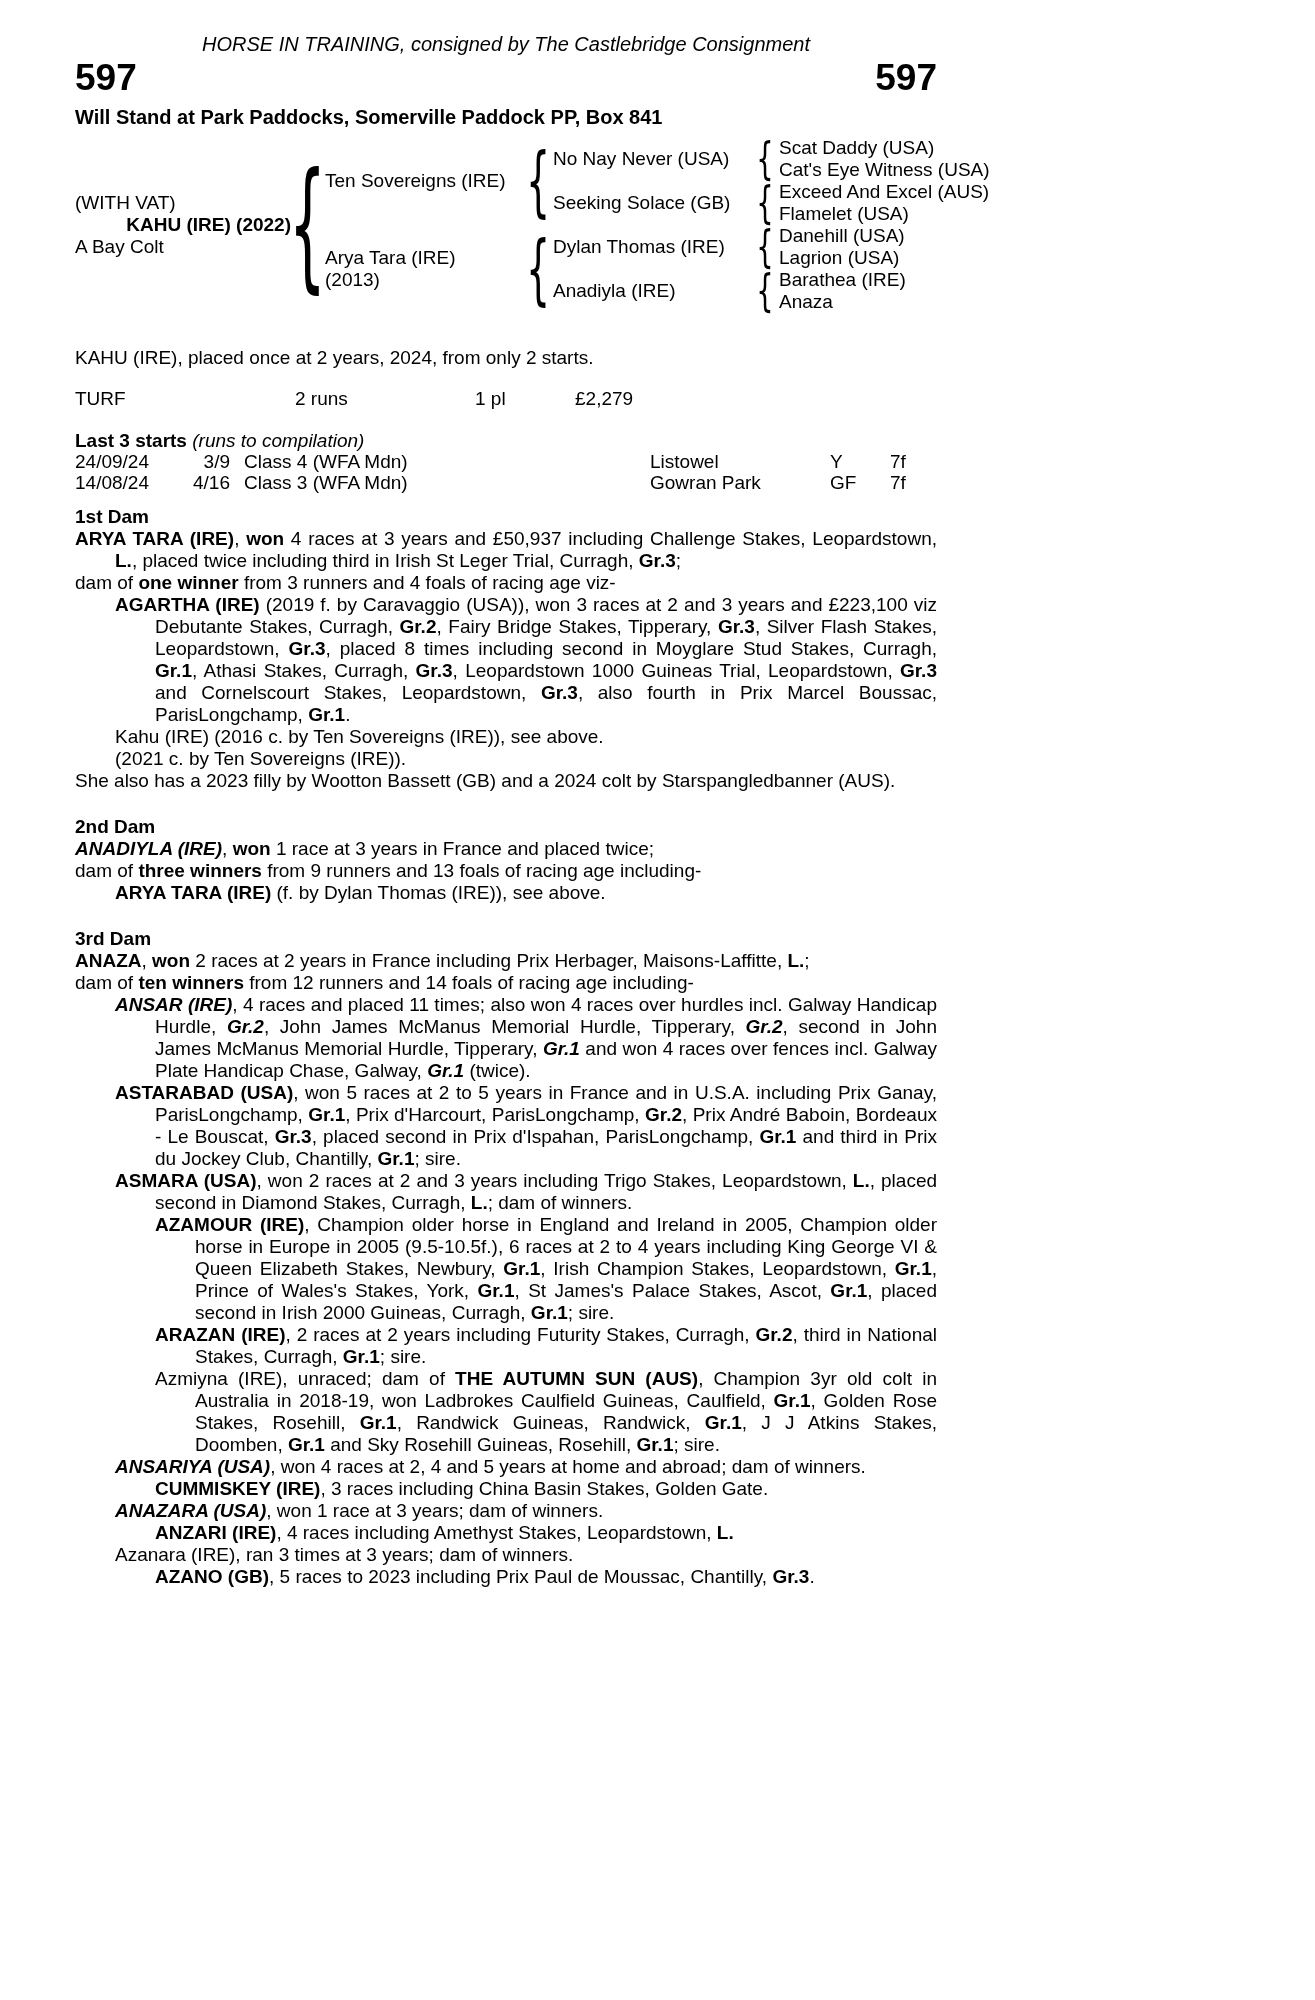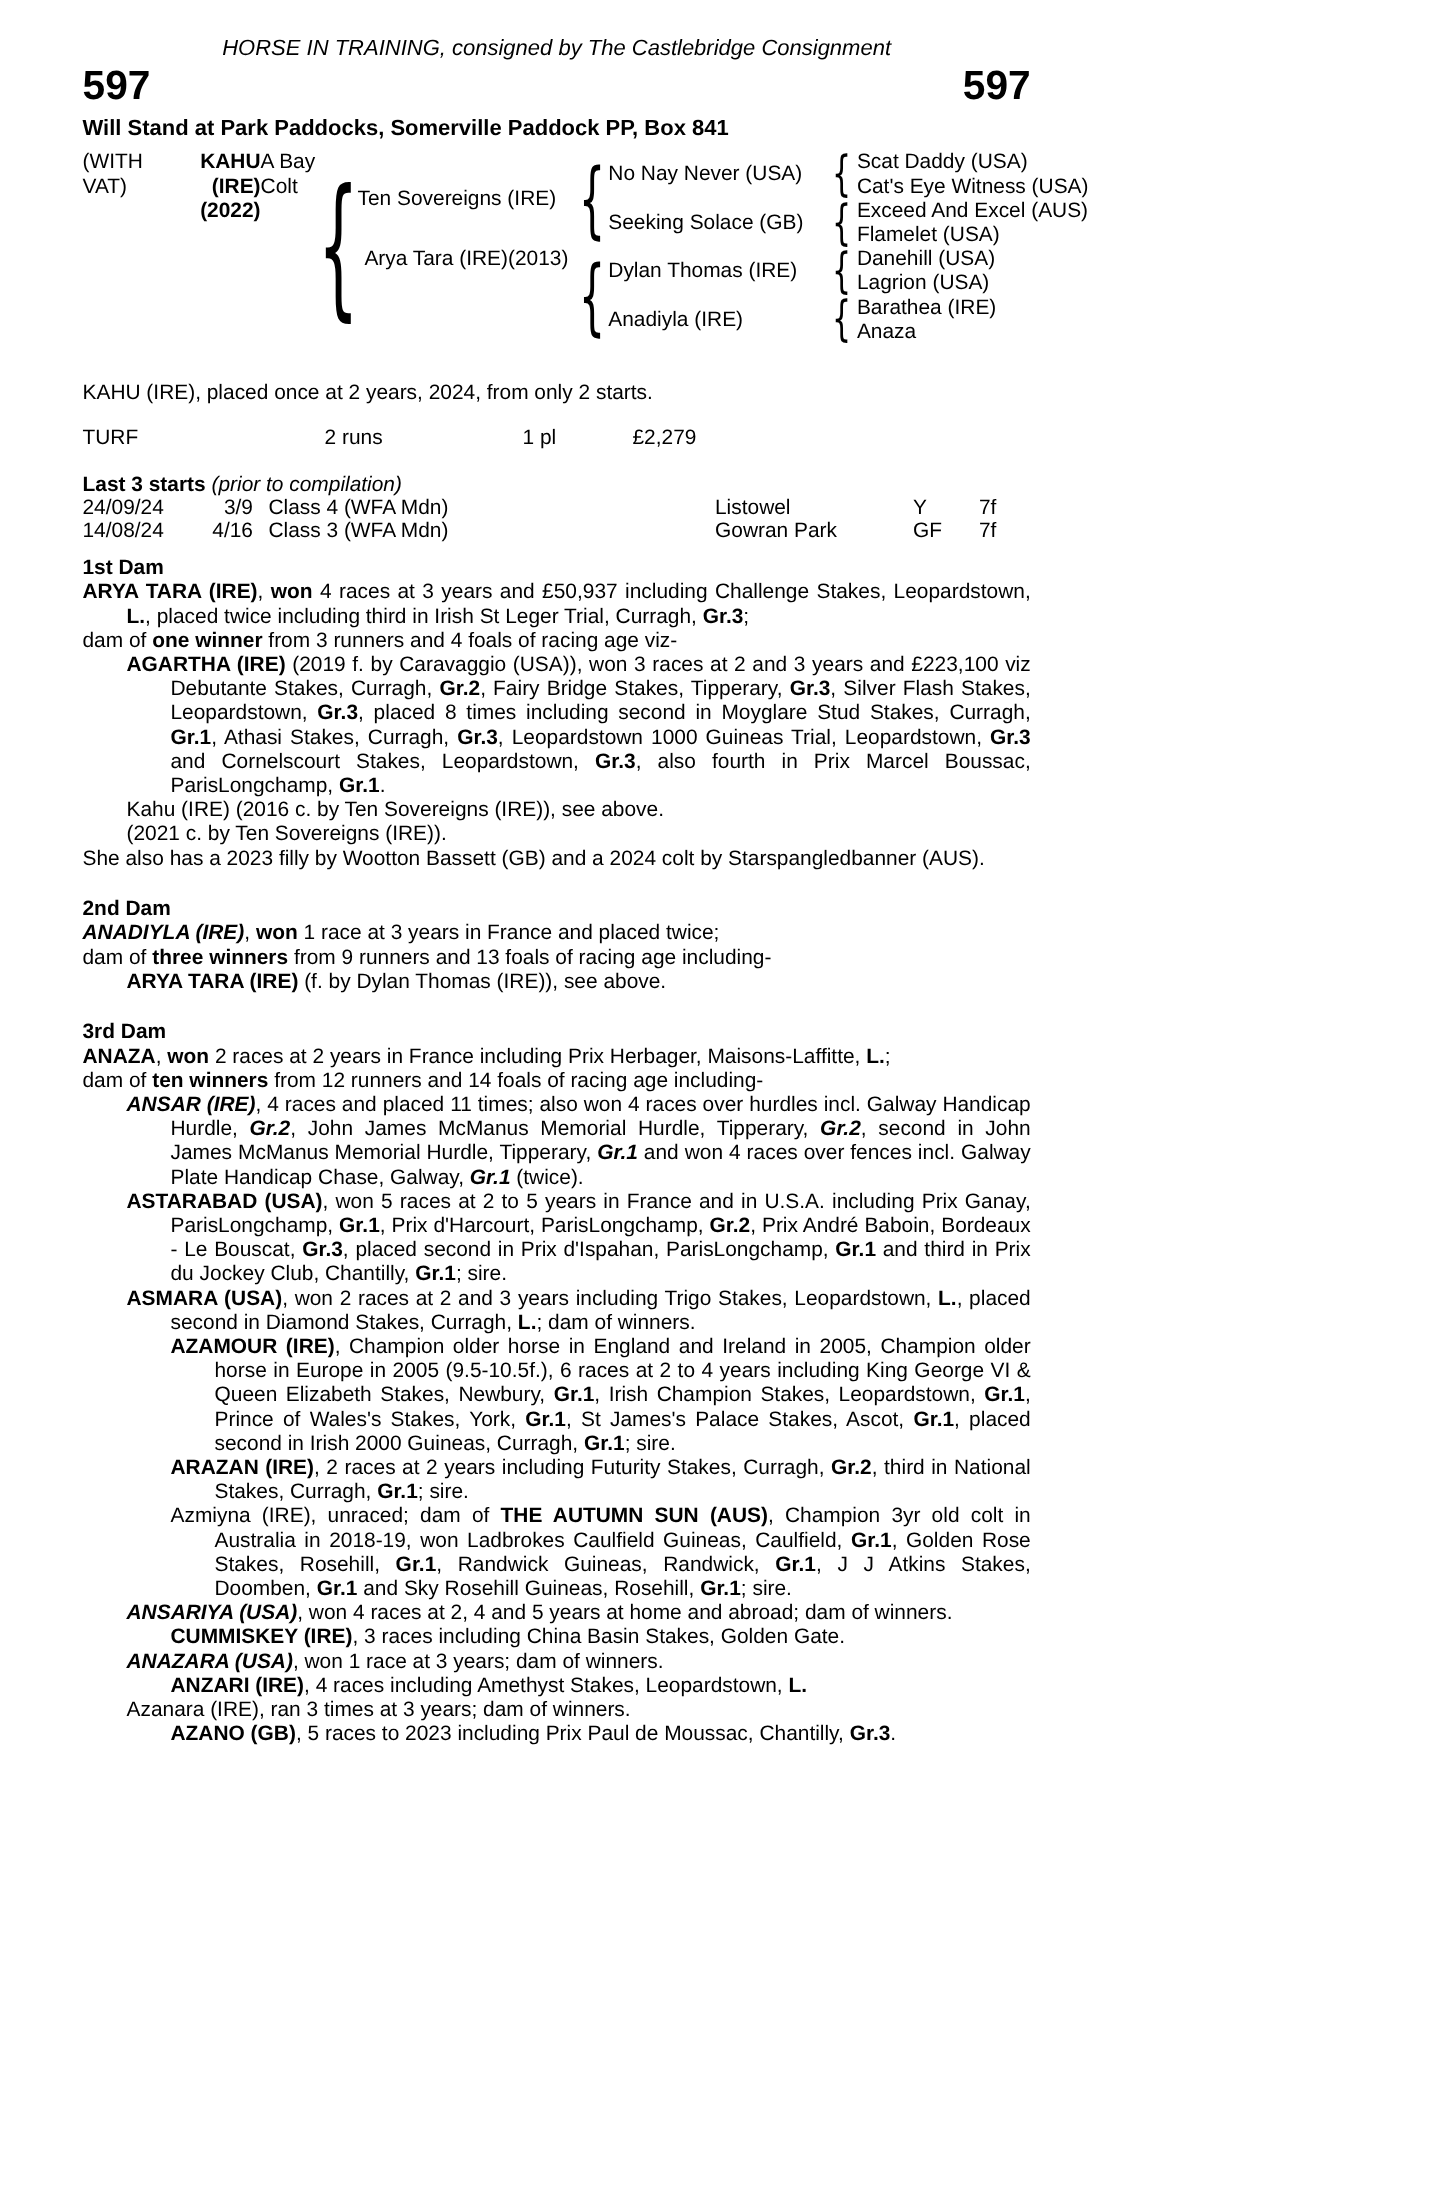--- a/index.html
+++ b/index.html
@@ -25,21 +25,21 @@
   .stand-line { font-weight:bold; font-size:20px; line-height:24px; margin-top:7px; }
 
   
   .pedigree {
     display:grid;
     grid-template-columns:216px 34px 198px 30px 198px 28px 1fr;
     grid-auto-rows:22px;
     margin-top:8px;
   }
   .ped-cell { display:flex; align-items:center; white-space:nowrap; }
-  .ped-col { display:flex; flex-direction:row; justify-content:center; }
+  .ped-col { display:flex; flex-direction:column; justify-content:center; }
   .g-info  { grid-column:1; grid-row:1/9; }
   .g-brace-main { grid-column:2; grid-row:1/9; }
   .g-sire  { grid-column:3; grid-row:1/5; }
   .g-dam   { grid-column:3; grid-row:5/9; }
   .g-brace-s { grid-column:4; grid-row:1/5; }
   .g-brace-d { grid-column:4; grid-row:5/9; }
   .g-gp1 { grid-column:5; grid-row:1/3; }
   .g-gp2 { grid-column:5; grid-row:3/5; }
   .g-gp3 { grid-column:5; grid-row:5/7; }
   .g-gp4 { grid-column:5; grid-row:7/9; }
@@ -159,21 +159,21 @@
 
   <div class="record-row">
     <span class="rec-surface">TURF</span>
     <span class="rec-runs">2 runs</span>
     <span class="rec-pl">1 pl</span>
     <span class="rec-earnings">£2,279</span>
   </div>
 
   <div class="starts">
     <div class="starts-head">
-      <span class="b">Last 3 starts</span><span class="i"> (prior to compilation)</span>
+      <span class="b">Last 3 starts</span><span class="i"> (runs to compilation)</span>
     </div>
     <div class="start-row">
       <span>24/09/24</span>
       <span class="start-pos">3/9</span>
       <span class="start-race">Class 4 (WFA Mdn)</span>
       <span>Listowel</span>
       <span>Y</span>
       <span>7f</span>
     </div>
     <div class="start-row">

